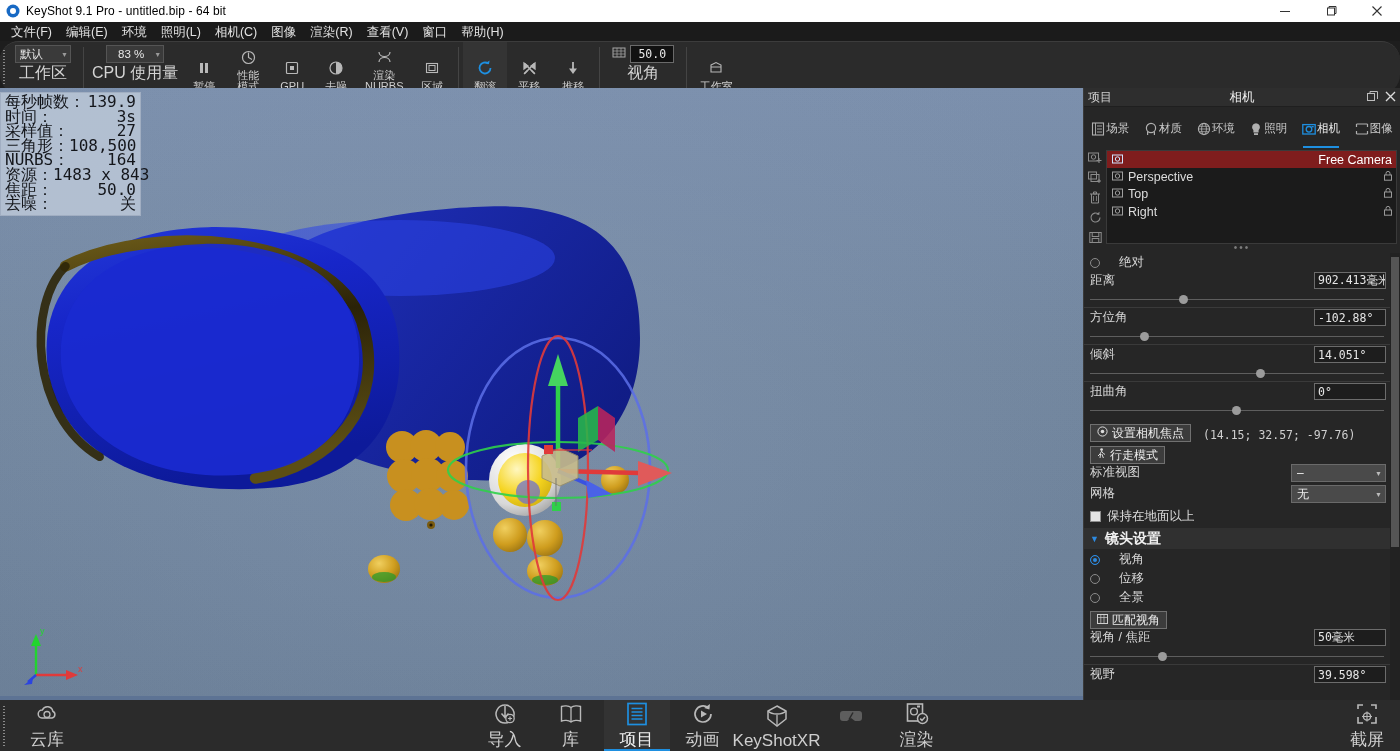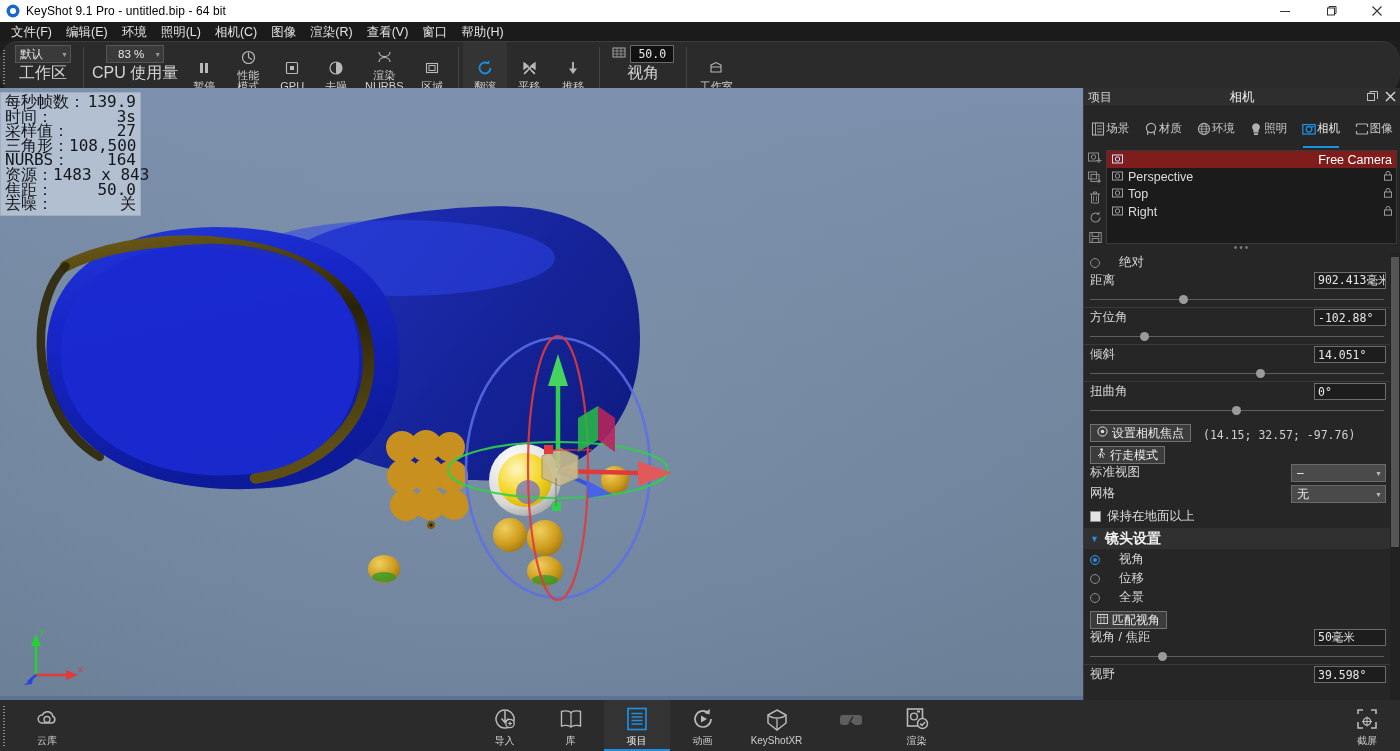--- a/index.html
+++ b/index.html
@@ -218,21 +218,21 @@
   .bb-grip { width: 7px; display:flex; align-items:center; justify-content:center; }
   .bb-grip i {
     display:block; width:2px; height: 40px;
     background-image: repeating-linear-gradient(to bottom, #8a8a8a 0 1px, transparent 1px 3px);
   }
   .bb-item {
     width: 66px; display:flex; flex-direction:column; align-items:center; justify-content:center;
     position: relative; gap: 2px; padding-top: 2px;
   }
   .bb-item .ic { height: 26px; display:flex; align-items:center; justify-content:center; color: #b9b9b9; }
-  .bb-item .lb { font-size: 10px; color: #cfcfcf; }
+  .bb-item .lb { font-size: 17px; color: #cfcfcf; }
   .bb-item.active { background: #333333; }
   .bb-item.active .ic { color: #1e8fe0; }
   .bb-item.active .lb { color: #f0f0f0; }
   .bb-item.active::after {
     content:''; position:absolute; left:0; right:0; bottom:0; height:2px; background:#1e8fe0;
   }
   .bb-item.disabled .ic, .bb-item.disabled .lb { color: #5e5e5e; margin-top: 28px; }
   .bb-spacer { flex: 1; }
   .viewport-edge {
     position:absolute; left: 0; top: 696px; width: 1083px; height: 4px; background: #5d7394;

